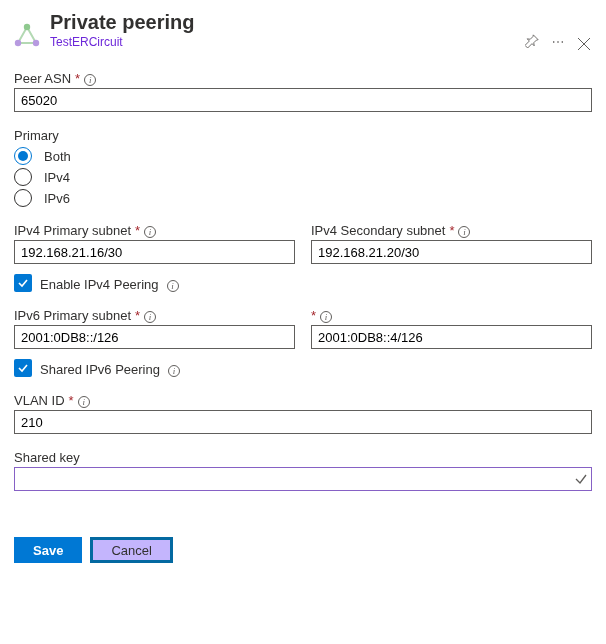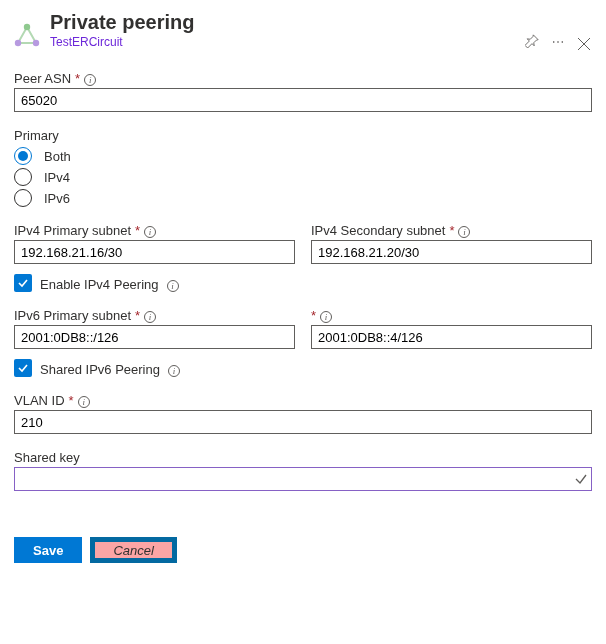--- a/index.html
+++ b/index.html
@@ -42,21 +42,21 @@
   .two-col { display: flex; gap: 16px; }
   .col { flex: 1; }
   .check-row { display: flex; align-items: flex-end; gap: 8px; margin-top: 10px; cursor: pointer; }
   .checkbox { width: 18px; height: 18px; background: #0078d4; color: #fff; display: flex; align-items: center; justify-content: center; border-radius: 2px; }
   .shkey-wrap { position: relative; }
   .shkey-input { border-color: #8661c5; padding-right: 26px; }
   .shkey-check { position: absolute; right: 4px; top: 50%; transform: translateY(-50%); color: #605e5c; pointer-events: none; }
   .footer { display: flex; gap: 8px; margin-top: 46px; }
   .btn { height: 26px; padding: 0 18px; font-size: 13px; font-family: inherit; cursor: pointer; border: 1px solid transparent; }
   .btn-primary { background: #0078d4; color: #fff; font-weight: 600; }
-  .btn-secondary { background: #fca5a5; color: #323130; border: 5px solid #0369a1; font-style: italic; }
+  .btn-secondary { background: #c4b5fd; color: #323130; border: 3px solid #0369a1; }
   svg { display: block; }
 </style>
 </head>
 <body>
 
 <div class="header">
   <div class="header-icon">
     <svg viewBox="0 0 26 26" width="26" height="26">
       <path d="M13 4 L22 20 L4 20 Z" fill="none" stroke="#b3d9b3" stroke-width="2"></path>
       <circle cx="13" cy="4" r="3.2" fill="#8fc98f"></circle>

